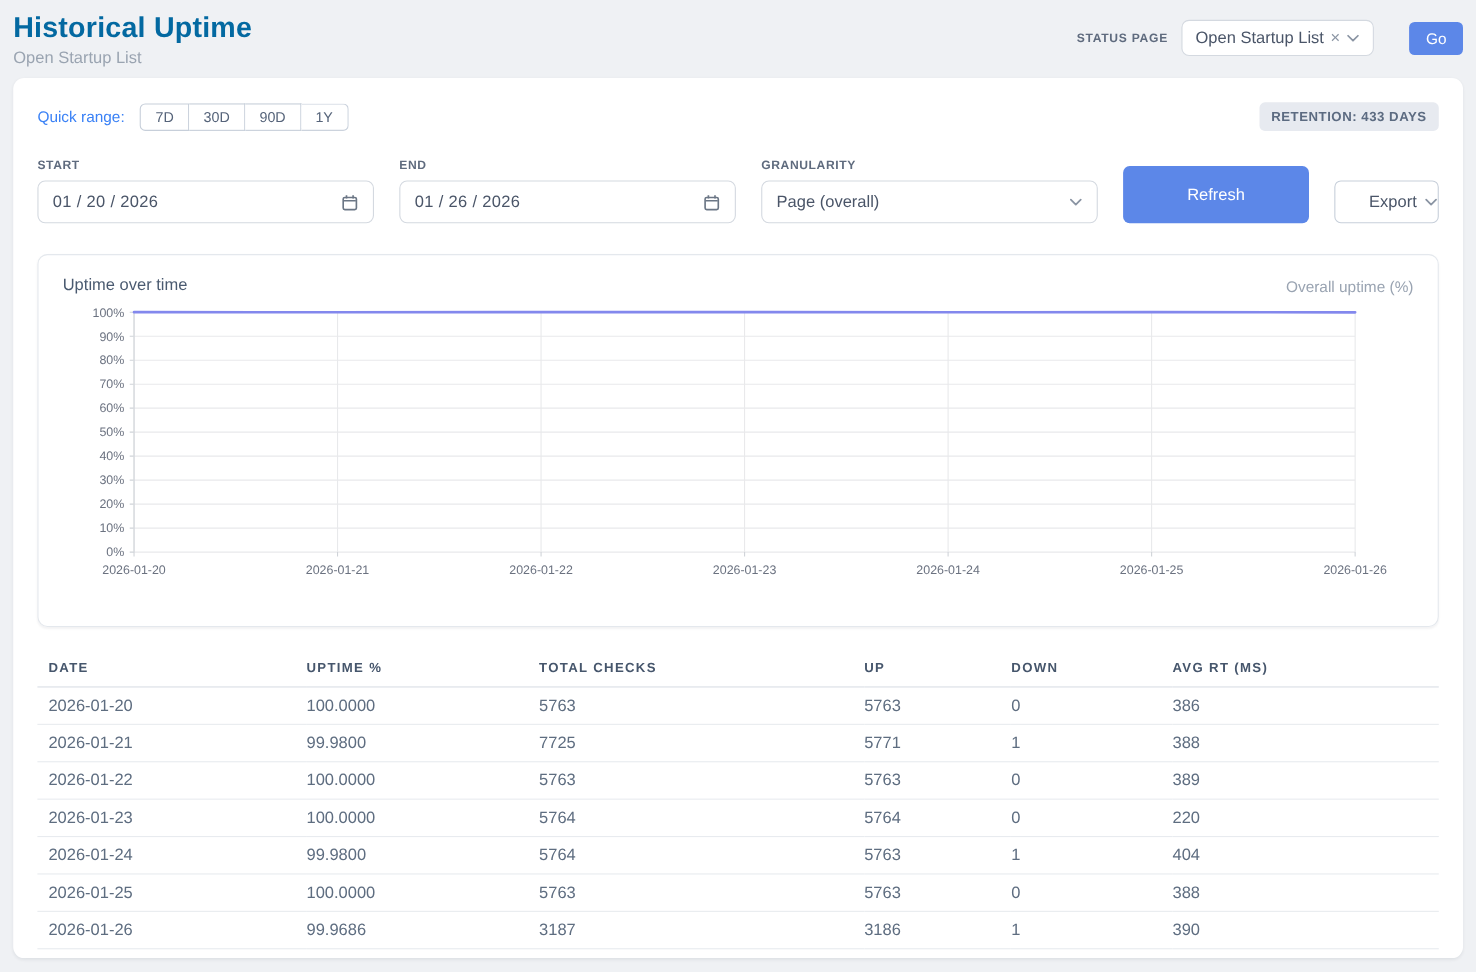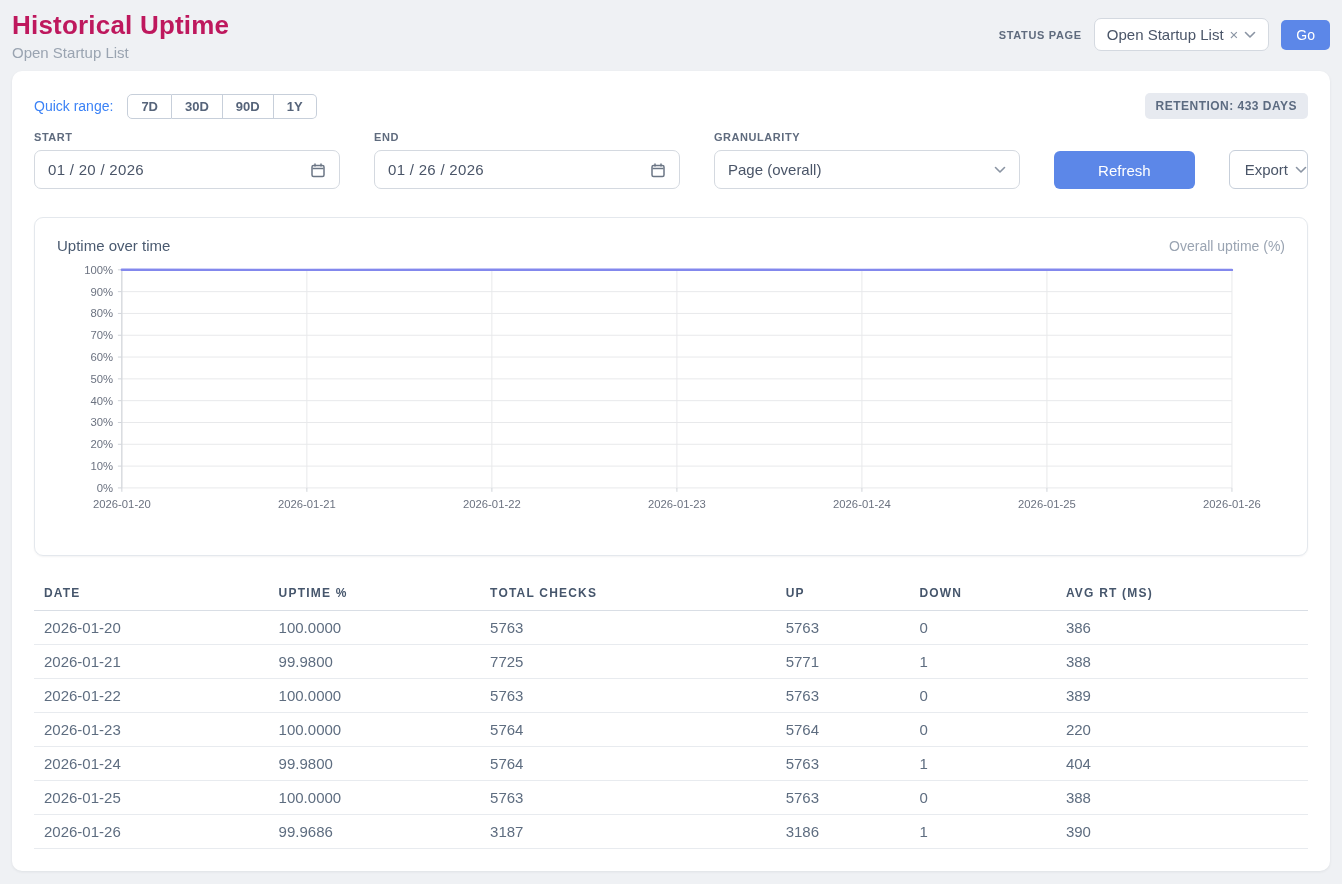--- a/index.html
+++ b/index.html
@@ -8,78 +8,78 @@
     font-family:"Liberation Sans", sans-serif;
     background:#eff1f4;
     color:#4a5568;
     overflow:hidden;
   }
   
   .page-header {
     display:flex; justify-content:space-between; align-items:flex-start;
     padding:10px 12px 0 12px;
   }
-  .page-title { font-size:26px; font-weight:700; color:#be185d; letter-spacing:.2px; }
+  .page-title { font-size:26px; font-weight:700; color:#0369a1; letter-spacing:.2px; }
   .page-subtitle { font-size:15px; color:#9aa4b1; margin-top:3px; }
   .header-right { display:flex; align-items:center; gap:12px; margin-top:8px; }
   .small-label {
     font-size:11px; font-weight:600; letter-spacing:.06em;
     color:#5f6b7e; text-transform:uppercase;text-align:right;
   }
   .select-box {
     display:flex; align-items:center; gap:6px;
     background:#fff; border:1px solid #d4d9e0; border-radius:7px;
     padding:7px 12px; font-size:15px; color:#4a5568; cursor:pointer;
   }
   .select-box .clear-x { color:#8a94a3; font-size:15px; cursor:pointer; }
   .chev { width:12px; height:8px; flex:0 0 auto; }
   .chev polyline { fill:none; stroke:#8a94a3; stroke-width:1.6; stroke-linecap:round; stroke-linejoin:round; }
   .btn-blue {
     background:#5c87e8; color:#fff; border:none; border-radius:5px;
     font-size:14px; font-family:inherit; cursor:pointer;
   }
-  .go-btn { padding:7px 15px; }
+  .go-btn { padding:7px 15px;margin-left:20px; }
   
   .main-card {
     margin:10px 12px 0 12px;
     background:#fff; border-radius:10px;
     box-shadow:0 1px 3px rgba(16,24,40,.07);
     padding:22px;
     height:800px;
   }
   .row-quick {
     display:flex; align-items:center; justify-content:space-between;
   }
   .quick-left { display:flex; align-items:center; gap:14px; }
   .quick-label { font-size:14px; color:#3b82f6; }
   .seg-group { display:flex; }
   .seg-btn {
     background:#fff; border:1px solid #c7cfda; border-left-width:0;
-    padding:4px 13px; font-size:13px; color:#56647a; font-family:inherit; cursor:pointer;font-weight:bold;
+    padding:4px 13px; font-size:13px; color:#56647a; font-family:inherit; cursor:pointer;
   }
   .seg-btn:first-child { border-left-width:1px; border-radius:5px 0 0 5px; }
   .seg-btn:last-child { border-radius:0 5px 5px 0; }
   .badge {
     background:#e7eaf0; color:#5c6b81; font-size:12px; font-weight:700;
     letter-spacing:.04em; border-radius:5px; padding:6px 11px;
   }
   
-  .row-fields { display:flex; align-items:flex-end; gap:34px; margin-top:12px; }
+  .row-fields { display:flex; align-items:flex-end; gap:23px; margin-top:26px; }
   .field { display:flex; flex-direction:column; gap:7px; }
   .field-label { font-size:11px; font-weight:600; letter-spacing:.05em; color:#5f6b7e; }
   .input-like {
     width:306px; height:39px;
     border:1px solid #d4d9e0; border-radius:7px; background:#fff;
     display:flex; align-items:center; justify-content:space-between;
     padding:0 13px; font-size:15px; color:#4a5568; cursor:pointer;
   }
   .date-text { letter-spacing:.3px; }
   .cal-icon { width:16px; height:16px; }
   .cal-icon rect, .cal-icon line { stroke:#6b7685; fill:none; stroke-width:1.5; }
-  .refresh-btn { width:191px; height:38px; font-size:15px; margin-left:auto; border-radius:6px; }
+  .refresh-btn { width:191px; height:52px; font-size:15px; margin-left:auto; border-radius:6px; }
   .export-btn {
     width:107px; height:39px; background:#fff; border:1px solid #c7cfda; border-radius:6px;
     font-size:15px; color:#4a5568; font-family:inherit; cursor:pointer;
     display:flex; align-items:center; justify-content:flex-end; gap:7px;
   }
   
   .chart-card {
     margin-top:28px; border:1px solid #e4e8ed; border-radius:9px;
     box-shadow:0 1px 2px rgba(16,24,40,.05);
     padding:19px 22px 10px 22px;

